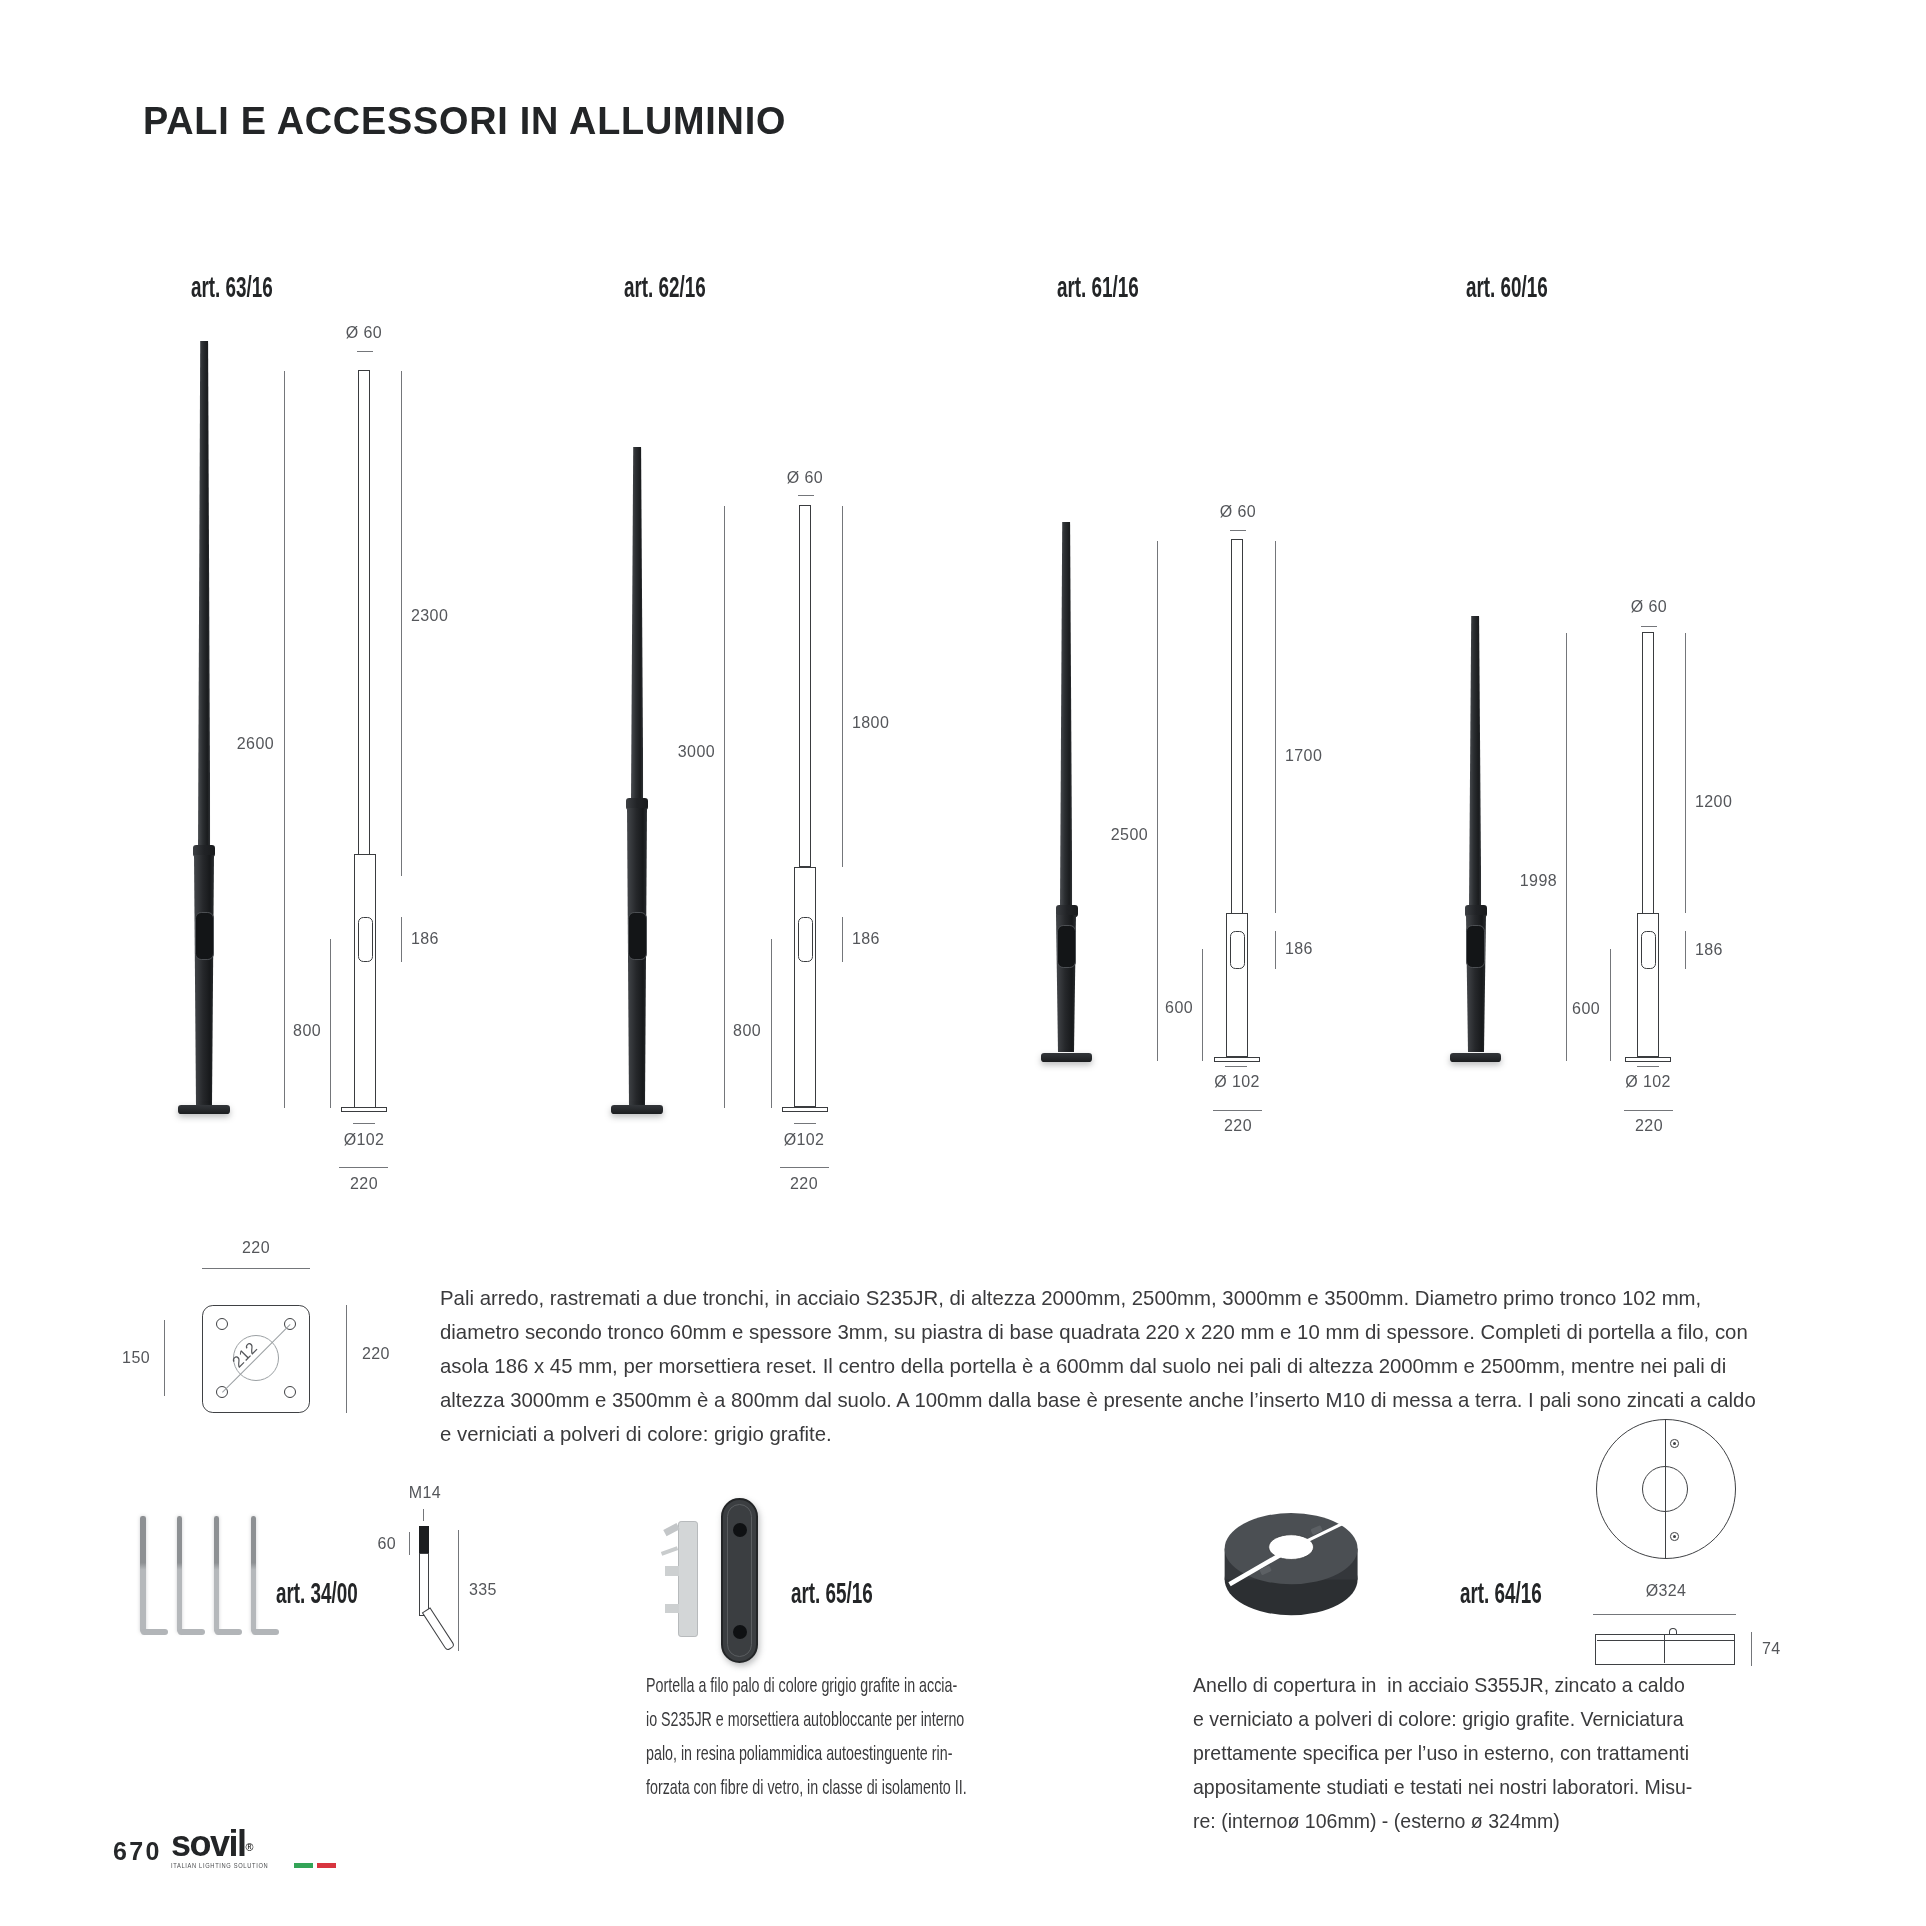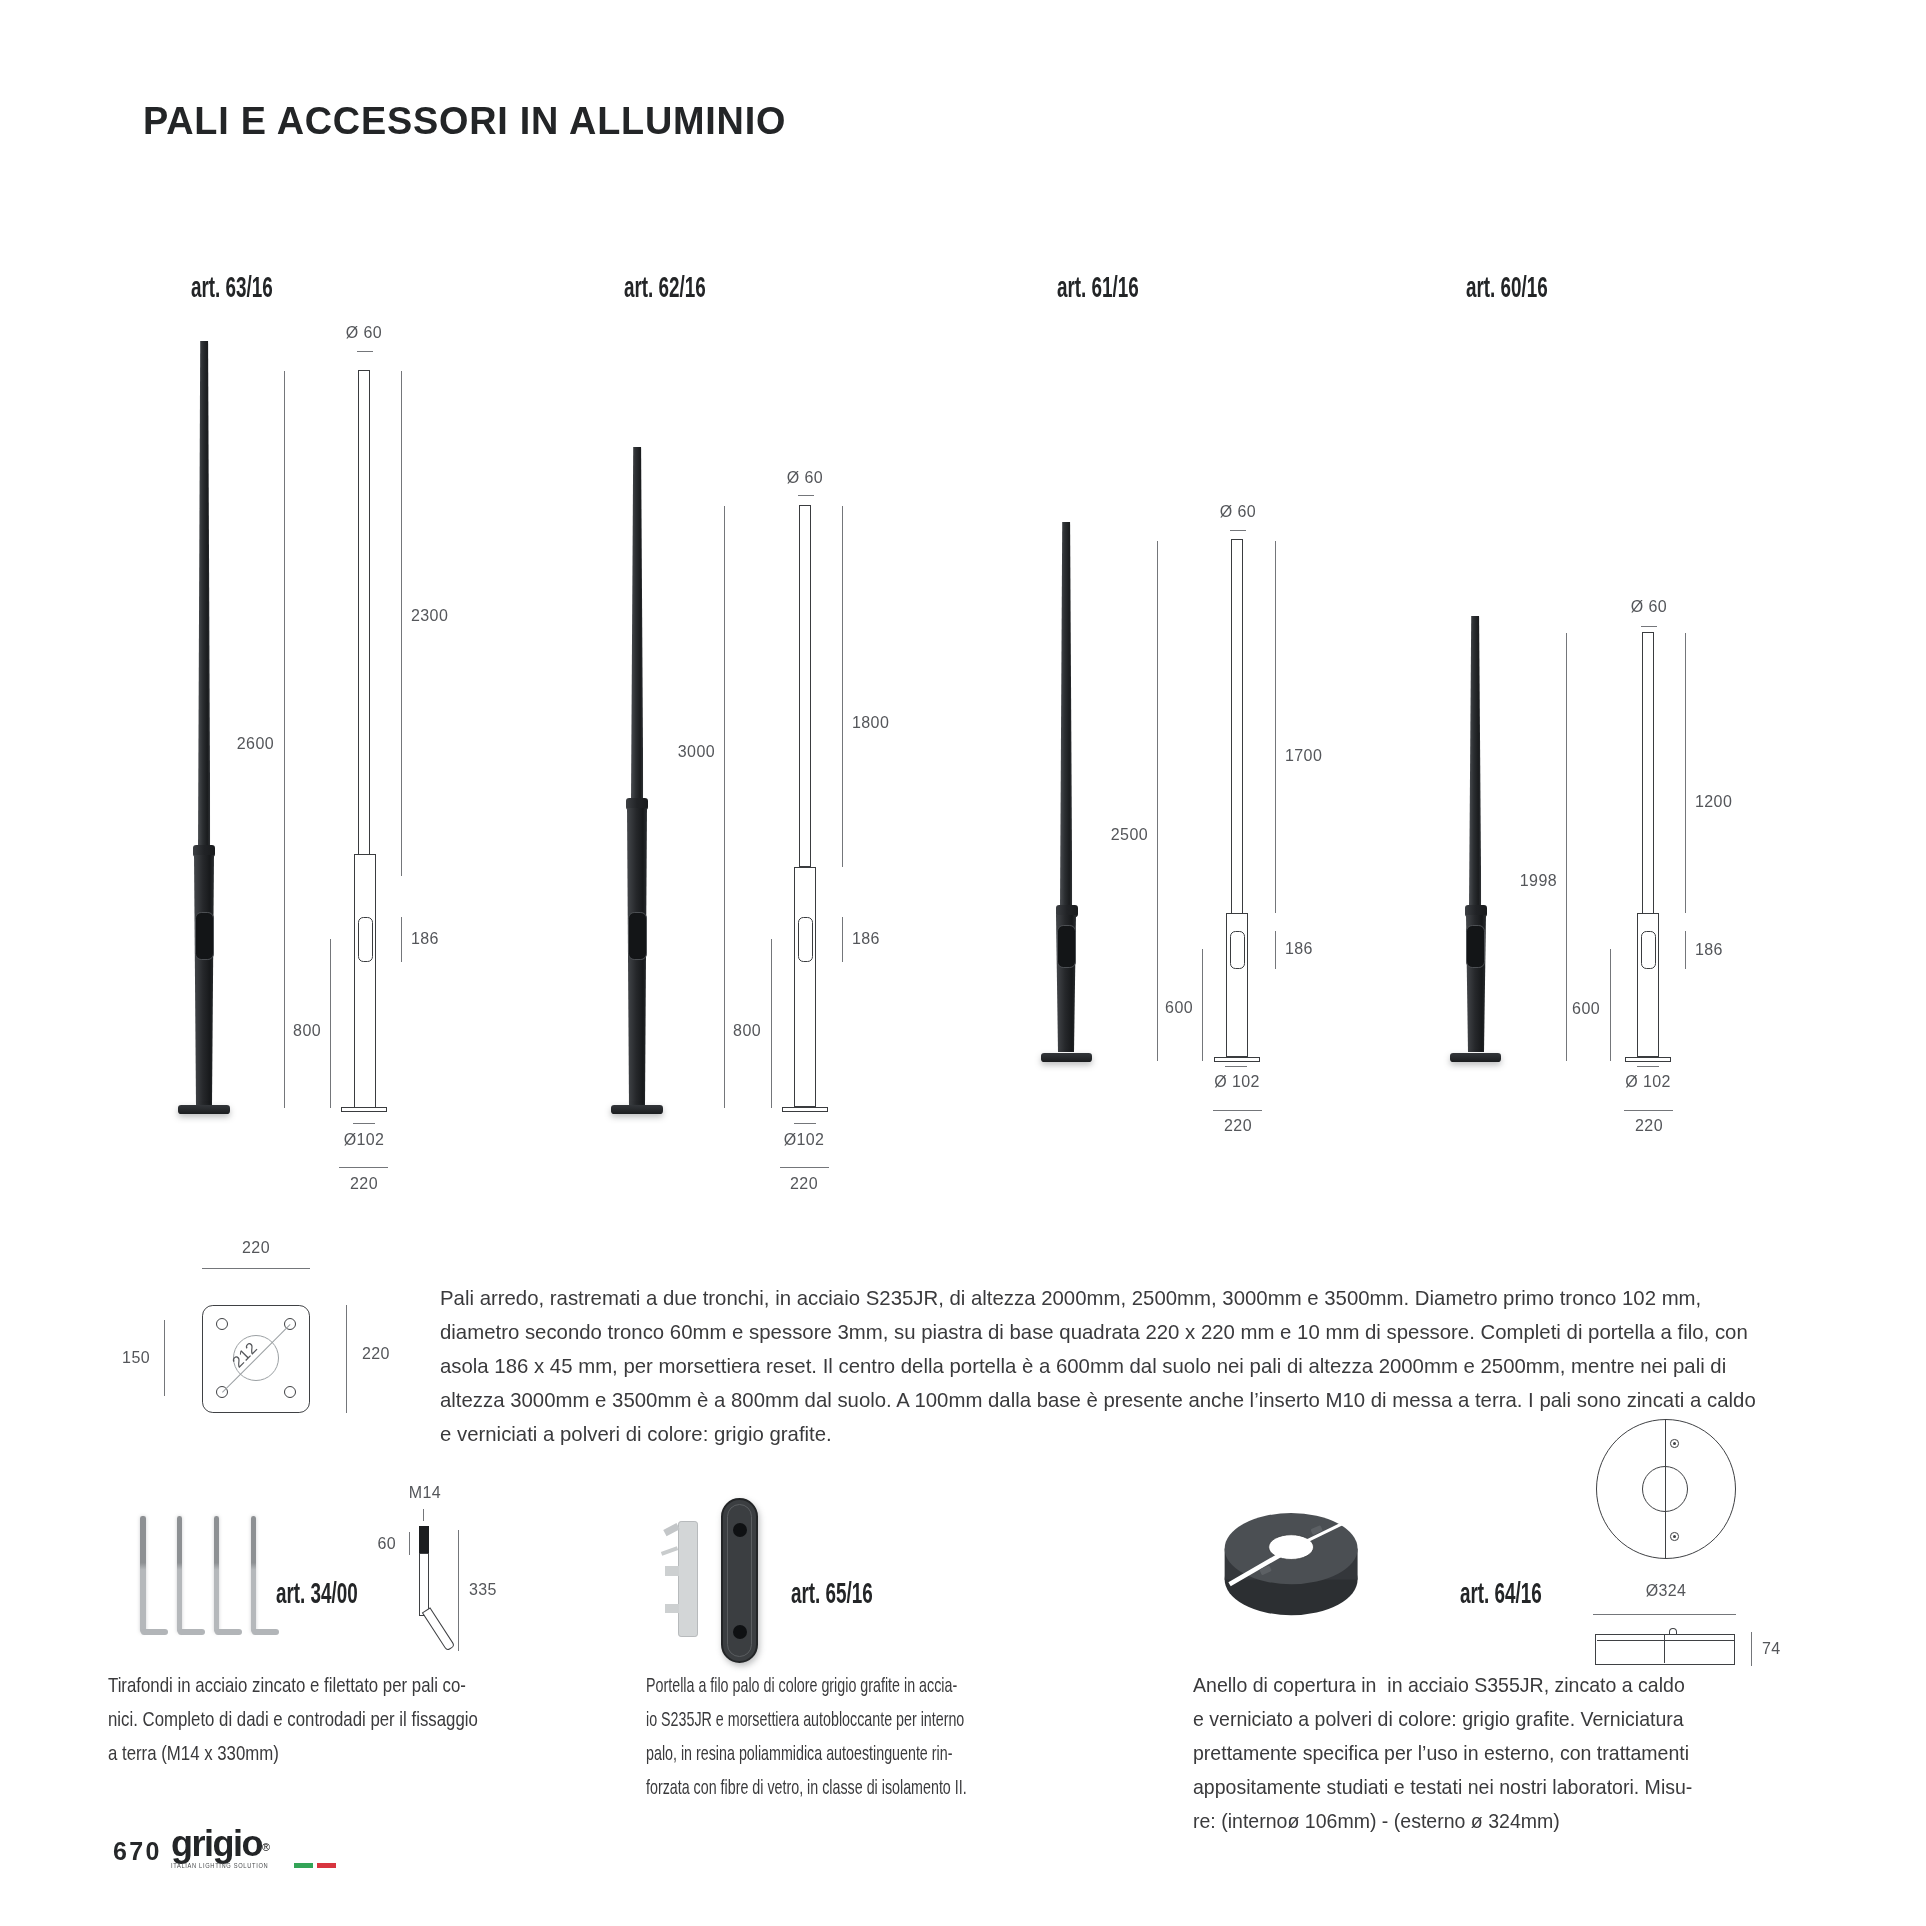--- a/index.html
+++ b/index.html
@@ -204,25 +204,20 @@
   <div class="art" style="left:276px;top:1577px">art. 34/00</div>
   <div class="dim cc" style="left:425px;top:1493px">M14</div>
   <div class="lineV" style="left:423px;top:1509px;height:12.3px"></div>
   <div class="dim rc" style="left:396px;top:1544px">60</div>
   <div class="lineV" style="left:409px;top:1532px;height:23px"></div>
   <div class="abs" style="left:419px;top:1526px;width:10px;height:28px;background:#1c1e20"></div>
   <div class="abs" style="left:419px;top:1553px;width:10px;height:63px;border:1.5px solid #3f4144;background:#fff"></div>
   <div class="abs" style="left:421px;top:1610px;width:10px;height:46px;border:1.5px solid #3f4144;background:#fff;transform:rotate(-33deg);transform-origin:50% 0;border-radius:0 0 3.9px 3.9px"></div>
   <div class="lineV" style="left:458px;top:1530px;height:121px"></div>
   <div class="dim lc" style="left:469px;top:1590px">335</div>
-  <div class="tblock sc80" style="left:108px;top:1668px">
-    <div>Tirafondi in acciaio zincato e filettato per pali co-</div>
-    <div>nici. Completo di dadi e controdadi per il fissaggio</div>
-    <div>a terra (M14 x 330mm)</div>
-  </div>
 
   <div class="abs" style="left:659px;top:1518px;width:48px;height:123px">
     <div class="abs" style="left:18.5px;top:3.1px;width:20px;height:116px;background:#d3d6d7;border:0.8px solid #b7babc;border-radius:3.1px"></div>
     <div class="abs" style="left:4.6px;top:7.7px;width:15.4px;height:7px;background:#c3c6c8;transform:rotate(-28deg)"></div>
     <div class="abs" style="left:1.5px;top:31px;width:17px;height:3.9px;background:#c9cccd;transform:rotate(-20deg)"></div>
     <div class="abs" style="left:6.2px;top:48px;width:14px;height:10px;background:#cdd0d1"></div>
     <div class="abs" style="left:6.2px;top:86px;width:14px;height:9.2px;background:#cdd0d1"></div>
   </div>
   <div class="abs" style="left:721px;top:1498px;width:37px;height:165px;border-radius:20px;background:#3b3e41;border:2.3px solid #232527;box-shadow:1.5px 3.1px 6.2px rgba(90,92,95,.4)">
     <div class="abs" style="left:3.9px;top:3.9px;width:25px;height:153px;border:1.2px solid #5a5d60;border-radius:14.6px"></div>
@@ -269,21 +264,21 @@
     <div>Anello di copertura in &nbsp;in acciaio S355JR, zincato a caldo</div>
     <div>e verniciato a polveri di colore: grigio grafite. Verniciatura</div>
     <div>prettamente specifica per l’uso in esterno, con trattamenti</div>
     <div>appositamente studiati e testati nei nostri laboratori. Misu-</div>
     <div>re: (internoø 106mm) - (esterno ø 324mm)</div>
   </div>
 
   <div class="footer-num" style="left:113px;top:1837px">670</div>
   <div class="brand" style="left:171px;top:1828px">
     <div>
-      <span class="nm">grigio</span><sup>®</sup>
+      <span class="nm">sovil</span><sup>®</sup>
     </div>
     <div class="tg">
       <span class="tgt">ITALIAN LIGHTING SOLUTION</span>
       <span class="fg" style="background:#33a457"></span>
       <span class="fg" style="background:#d8353f"></span>
     </div>
   </div>
 
 </div>
 

